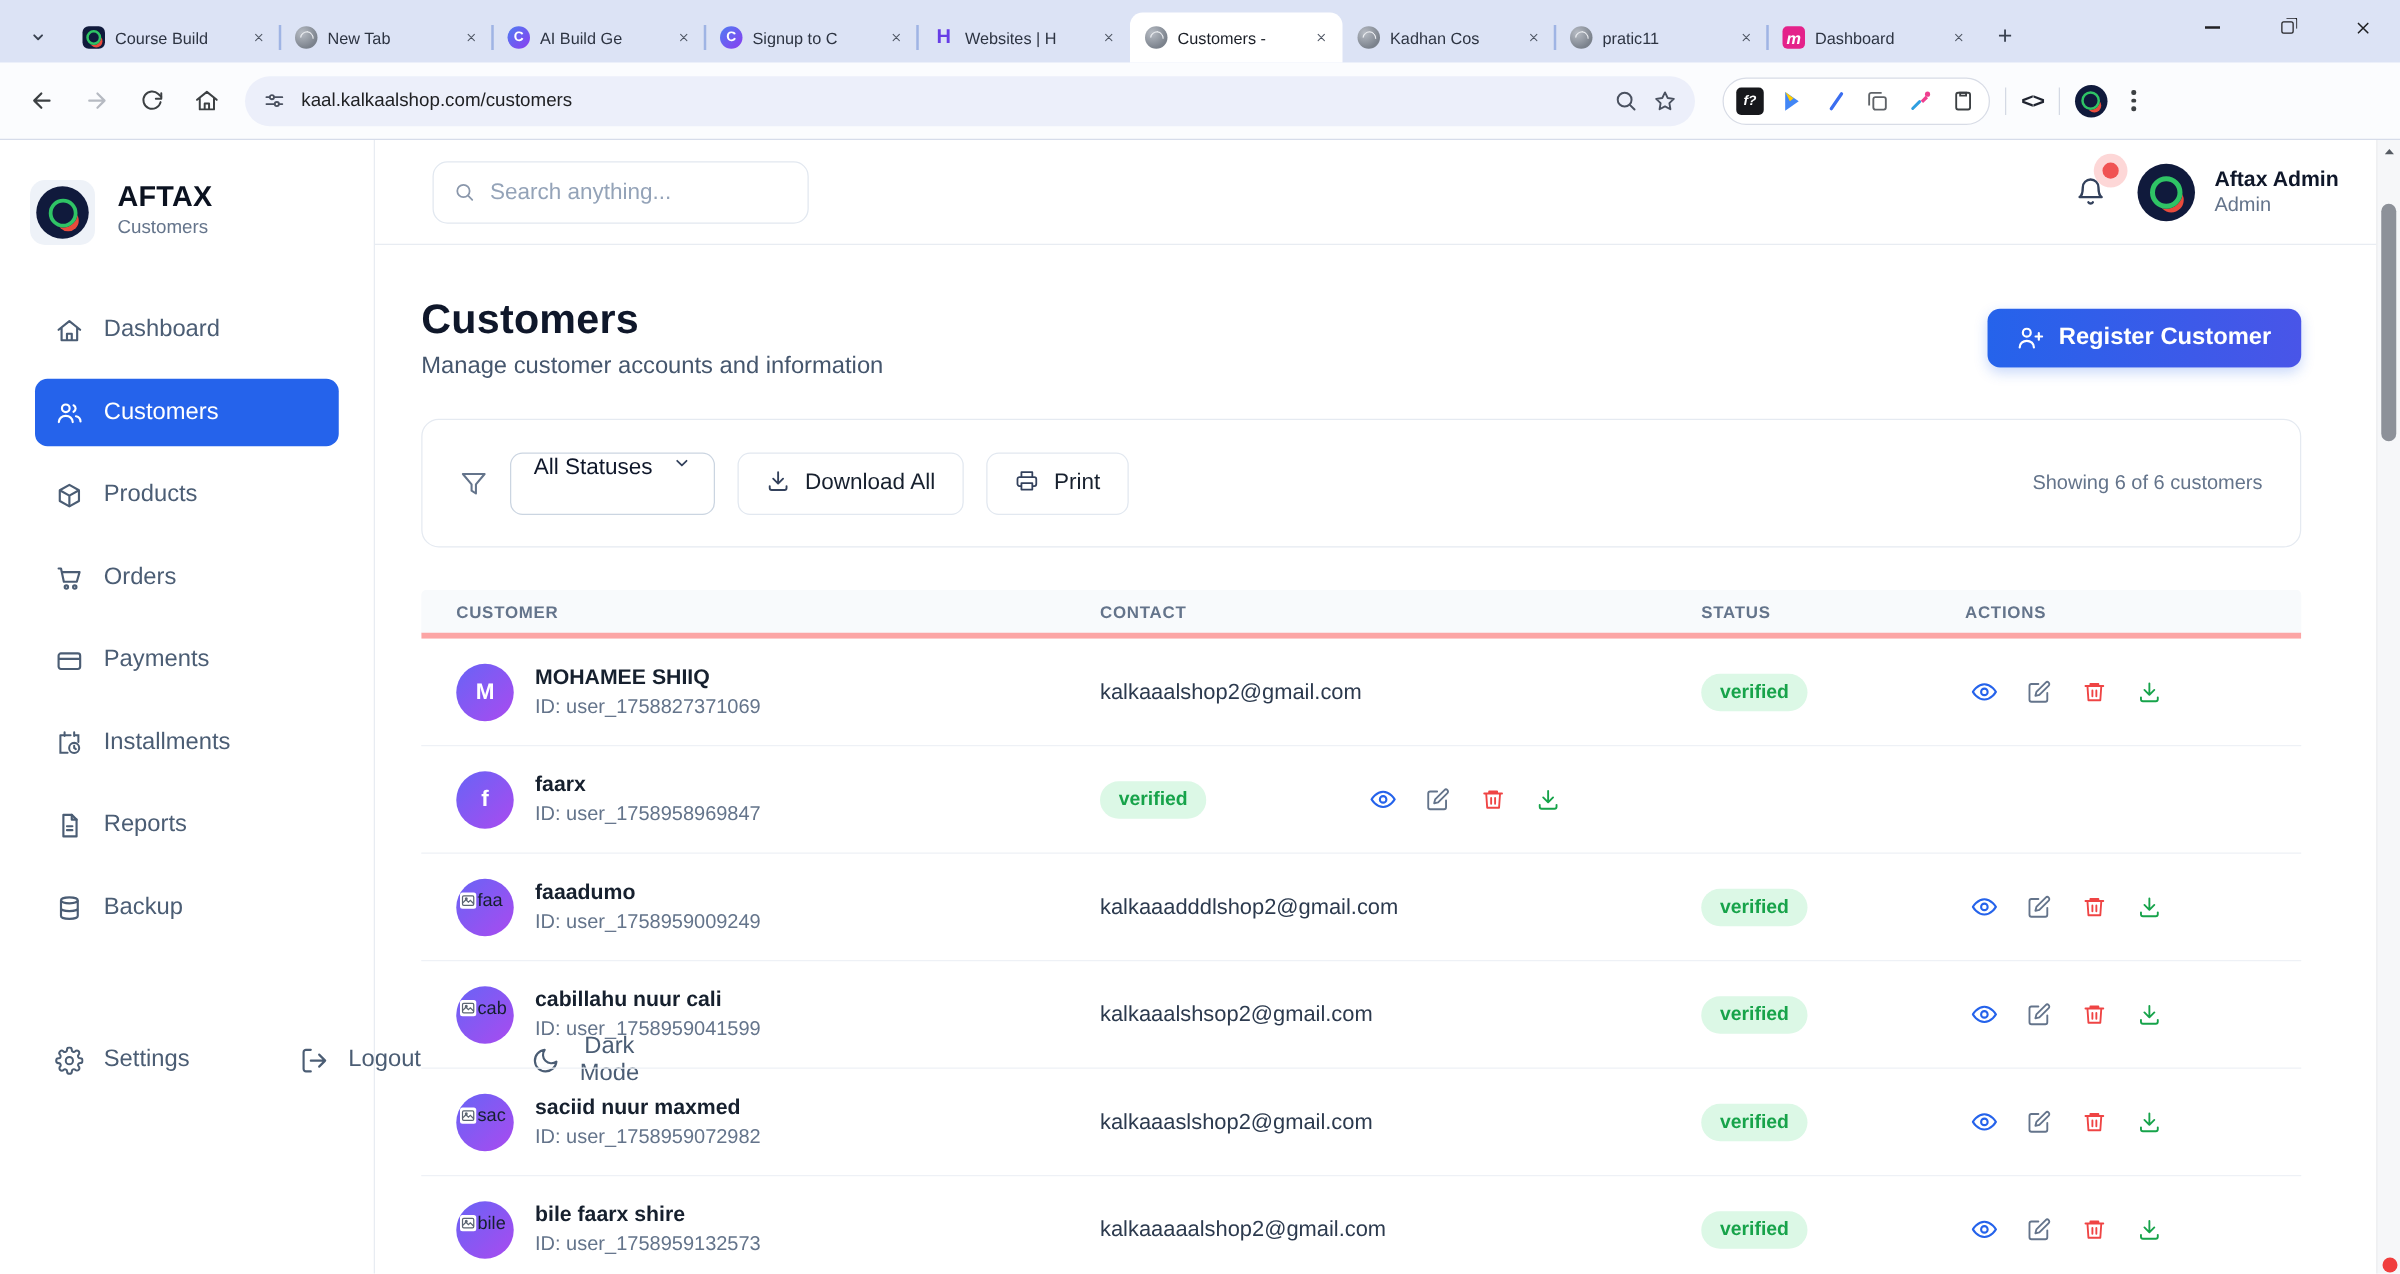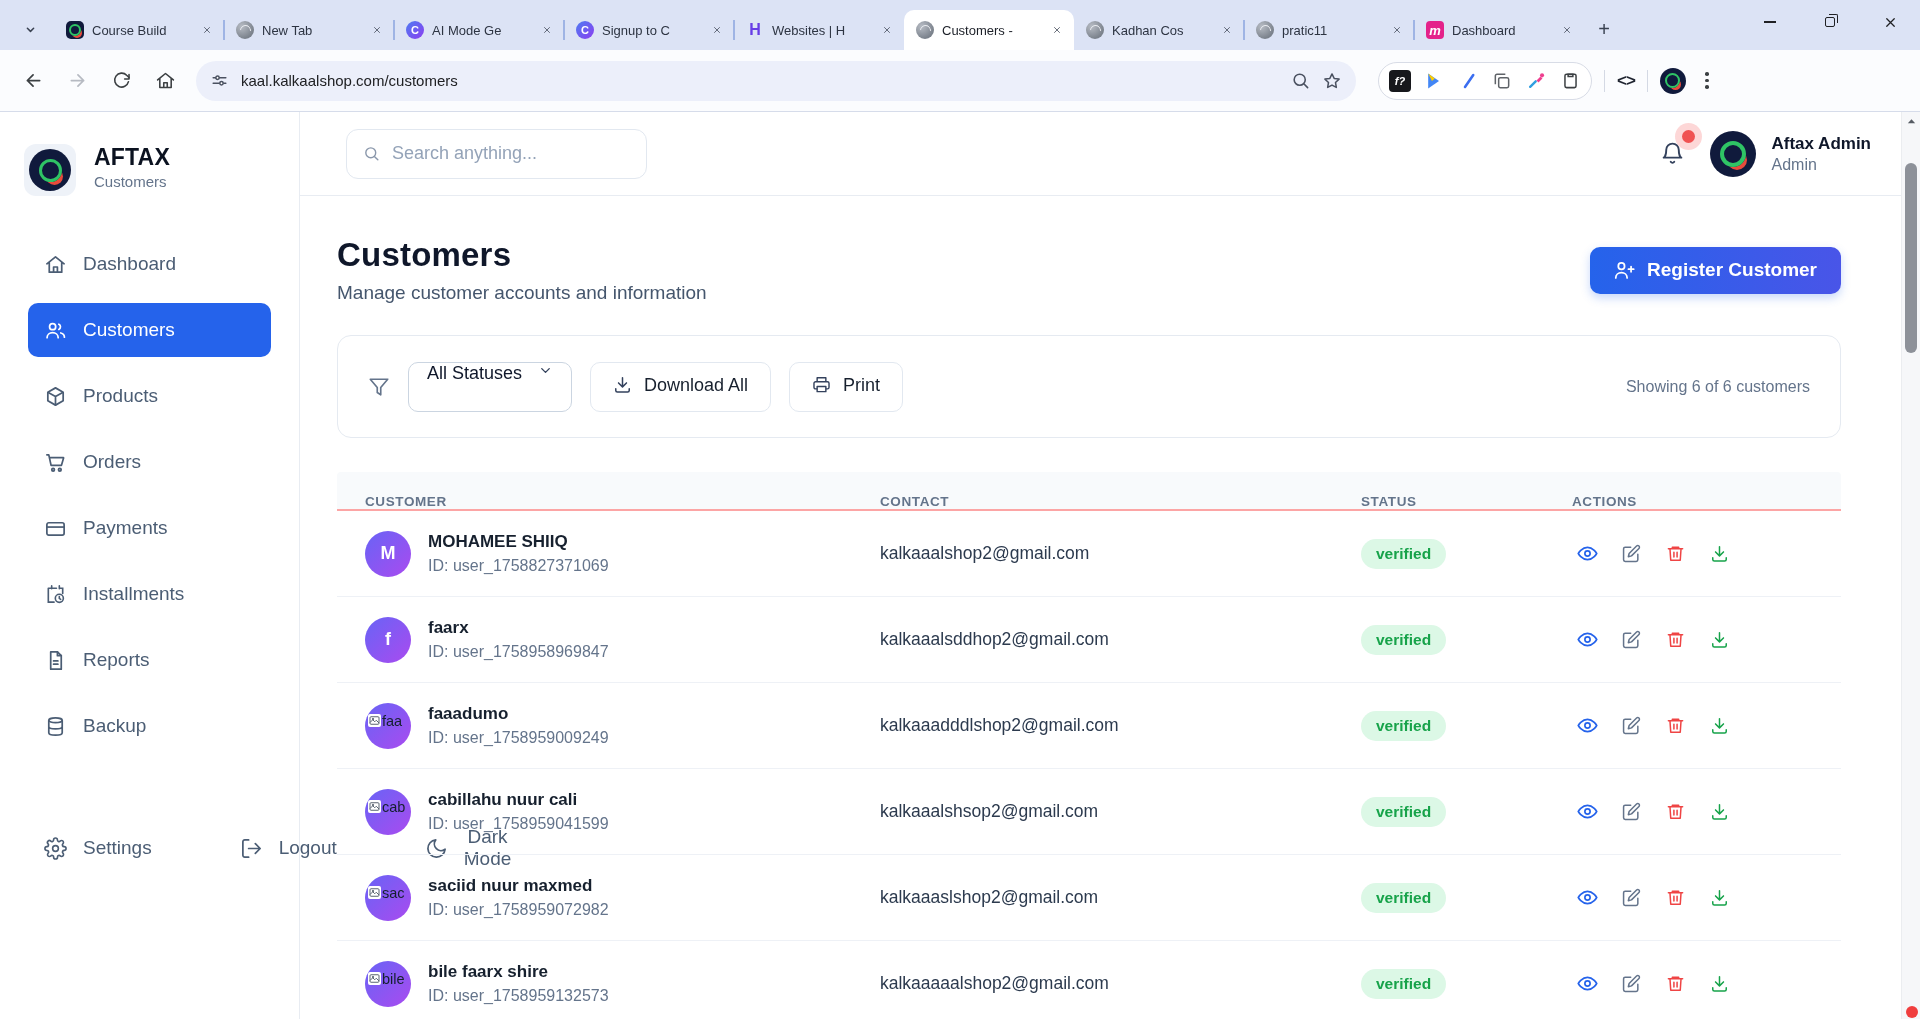--- a/index.html
+++ b/index.html
@@ -87,21 +87,21 @@
   .register-btn{height:47px;padding:0 24px;border-radius:10px;background:linear-gradient(90deg,#2563eb,#4955e8);color:#fff;font-size:19px;font-weight:700;display:flex;align-items:center;gap:12px;box-shadow:0 4px 10px rgba(37,99,235,.25)}
 
   .filter-card{margin-top:31px;border:1px solid #e5eaf1;border-radius:14px;background:#fff;height:103px;display:flex;align-items:center;gap:18px;padding:0 30px}
   .funnel{color:#64748b;display:flex}
   .status-select{height:50px;border:1px solid #cbd5e1;border-radius:10px;display:flex;align-items:flex-start;gap:16px;padding:0 18px;font-size:18px;color:#0f172a;background:#fff}
   .ghost-btn{height:50px;border:1px solid #e2e8f0;border-radius:10px;display:flex;align-items:flex-start;gap:12px;padding:12px 22px;font-size:18px;color:#17202e;background:#fff}
   .ghost-btn svg,.status-select svg{color:#33415c}
   .showing{margin-left:auto;font-size:16px;color:#64748b}
 
   .table{margin-top:34px}
-  .thead{height:39px;background:#f8fafc;border-radius:4px 4px 0 0;display:flex;align-items:flex-end;padding-left:28px;border-bottom:2px solid #fca5a5}
+  .thead{height:39px;background:#f8fafc;border-radius:4px 4px 0 0;display:flex;align-items:center;padding-left:28px;border-bottom:5px solid #fca5a5}
   .th{font-size:13.5px;font-weight:700;color:#64748b;letter-spacing:.6px}
   .col-a{width:515px;flex:none}
   .col-b{width:481px;flex:none}
   .col-c{width:211px;flex:none}
   .col-d{flex:1}
   .trow{height:86px;display:flex;align-items:center;padding-left:28px;border-bottom:1px solid #eef1f6}
   .cust{display:flex;align-items:center;gap:17px}
   .avatar{width:46px;height:46px;border-radius:50%;background:linear-gradient(135deg,#6f61f5 10%,#a34df0 90%);display:flex;align-items:center;justify-content:center;color:#fff;font-weight:700;font-size:18px;flex:none;position:relative;overflow:hidden}
   .av-broken{display:none;position:absolute;left:3px;top:10px;align-items:center;gap:1px;color:#15202e;font-size:14.5px;font-weight:400;white-space:nowrap}
   .av-broken svg{color:#5b6572;background:#fff;border-radius:2px;padding:.5px}
@@ -305,21 +305,21 @@
     <span class="fav fav-globe"></span>
     <span class="tlabel">New Tab</span>
     <button class="tclose">
           <svg width="10" height="10">
             <use href="#ic-x" xlink:href="#ic-x"></use>
           </svg>
         </button>
   </div>
       <div class="tab">
     <span class="fav fav-cgrad"></span>
-    <span class="tlabel">AI Mode Ge</span>
+    <span class="tlabel">AI Build Ge</span>
     <button class="tclose">
           <svg width="10" height="10">
             <use href="#ic-x" xlink:href="#ic-x"></use>
           </svg>
         </button>
   </div>
       <div class="tab">
     <span class="fav fav-cgrad"></span>
     <span class="tlabel">Signup to C</span>
     <button class="tclose">
@@ -668,21 +668,20 @@
     <div class="cust col-a">
       <span class="avatar">
         <span class="av-letter">f</span>
 
       </span>
       <span>
         <div class="cust-name">faarx</div>
         <div class="cust-id">ID: user_1758958969847</div>
       </span>
     </div>
-    <div class="email col-b">kalkaaalsddhop2@gmail.com</div>
     <div class="col-c"><span class="badge">verified</span></div>
     <div class="actions col-d">
       <button class="act eye">
                   <svg width="21" height="21">
                     <use href="#ic-eye" xlink:href="#ic-eye"></use>
                   </svg>
                 </button>
       <button class="act edit">
                   <svg width="19" height="19">
                     <use href="#ic-edit" xlink:href="#ic-edit"></use>

